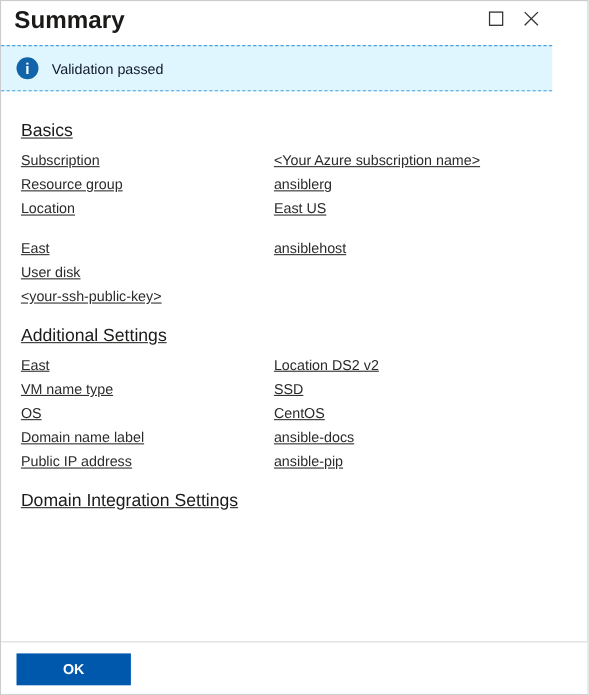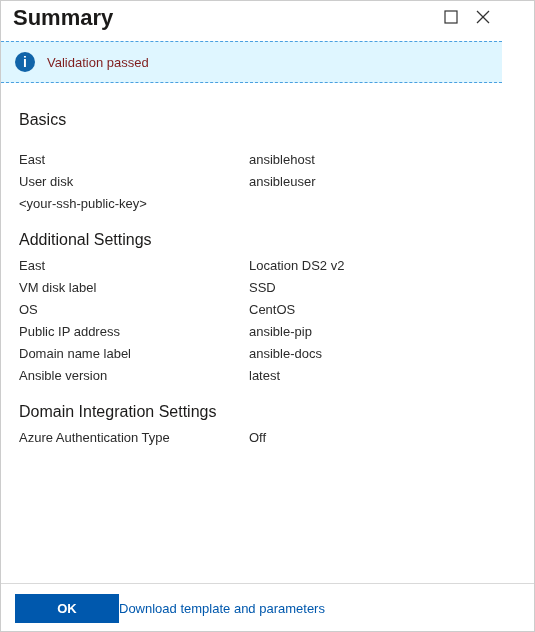--- a/index.html
+++ b/index.html
@@ -52,25 +52,26 @@
       background: #1164a9;
       color: #fff;
       display: flex;
       align-items: center;
       justify-content: center;
       font-weight: bold;
       font-size: 14px;
       flex-shrink: 0;
     }
     .validation-text {
-      color: #7f1d1d;
+      color: #0f172a;
       font-size: 13px;
     }
     .content {
       padding: 28px 22px 10px 18px;
+      text-decoration: underline;
     }
     .section-heading {
       font-size: 16px;
       color: #1b1a19;
       font-weight: 400;
       margin-bottom: 6px;
     }
     .row {
       display: flex;
       line-height: 22px;
@@ -92,20 +93,21 @@
     }
     .footer {
       position: absolute;
       bottom: 0;
       left: 0;
       right: 0;
       border-top: 1px solid #d9d9d9;
       padding: 10px 14px;
       display: flex;
       align-items: center;
+      gap: 18px;
       background: #fff;
       width: 535px;
     }
     .ok-btn {
       background: #0058ad;
       color: #fff;
       border: none;
       font-size: 13px;
       font-weight: 600;
       padding: 7px 0;
@@ -150,77 +152,79 @@
   <div class="validation-bar">
     <div class="info-icon-circle">
       <span>i</span>
     </div>
     <div class="validation-text">Validation passed</div>
   </div>
 
   <div class="content">
 
     <div class="section-heading">Basics</div>
+    <div>
+      <div class="row">
+        <div class="label">Subscription</div>
+        <div class="value">&lt;Your Azure subscription name&gt;</div>
+      </div>
+      <div class="row">
+        <div class="label">Resource group</div>
+        <div class="value">ansiblerg</div>
+      </div>
+      <div class="row">
+        <div class="label">Location</div>
+        <div class="value">East US</div>
+      </div>
+    </div>
 
     <div class="gap"></div>
 
     <div>
       <div class="row">
         <div class="label">East</div>
         <div class="value">ansiblehost</div>
       </div>
       <div class="row">
         <div class="label">User disk</div>
-        <div class="value">ansibleuser</div>
       </div>
       <div class="row">
         <div class="value">&lt;your-ssh-public-key&gt;</div>
       </div>
     </div>
 
     <div class="section-gap"></div>
 
     <div class="section-heading">Additional Settings</div>
     <div>
       <div class="row">
         <div class="label">East</div>
         <div class="value">Location DS2 v2</div>
       </div>
       <div class="row">
-        <div class="label">VM disk label</div>
+        <div class="label">VM name type</div>
         <div class="value">SSD</div>
       </div>
       <div class="row">
         <div class="label">OS</div>
         <div class="value">CentOS</div>
       </div>
       <div class="row">
+        <div class="label">Domain name label</div>
+        <div class="value">ansible-docs</div>
+      </div>
+      <div class="row">
         <div class="label">Public IP address</div>
         <div class="value">ansible-pip</div>
       </div>
-      <div class="row">
-        <div class="label">Domain name label</div>
-        <div class="value">ansible-docs</div>
-      </div>
-      <div class="row">
-        <div class="label">Ansible version</div>
-        <div class="value">latest</div>
-      </div>
     </div>
 
     <div class="section-gap"></div>
 
     <div class="section-heading">Domain Integration Settings</div>
-    <div>
-      <div class="row">
-        <div class="label">Azure Authentication Type</div>
-        <div class="value">Off</div>
-      </div>
-    </div>
 
   </div>
 
   <div class="footer">
     <button class="ok-btn">OK</button>
-    <a class="link">Download template and parameters</a>
   </div>
 
 </div>
 
 </body></html>

